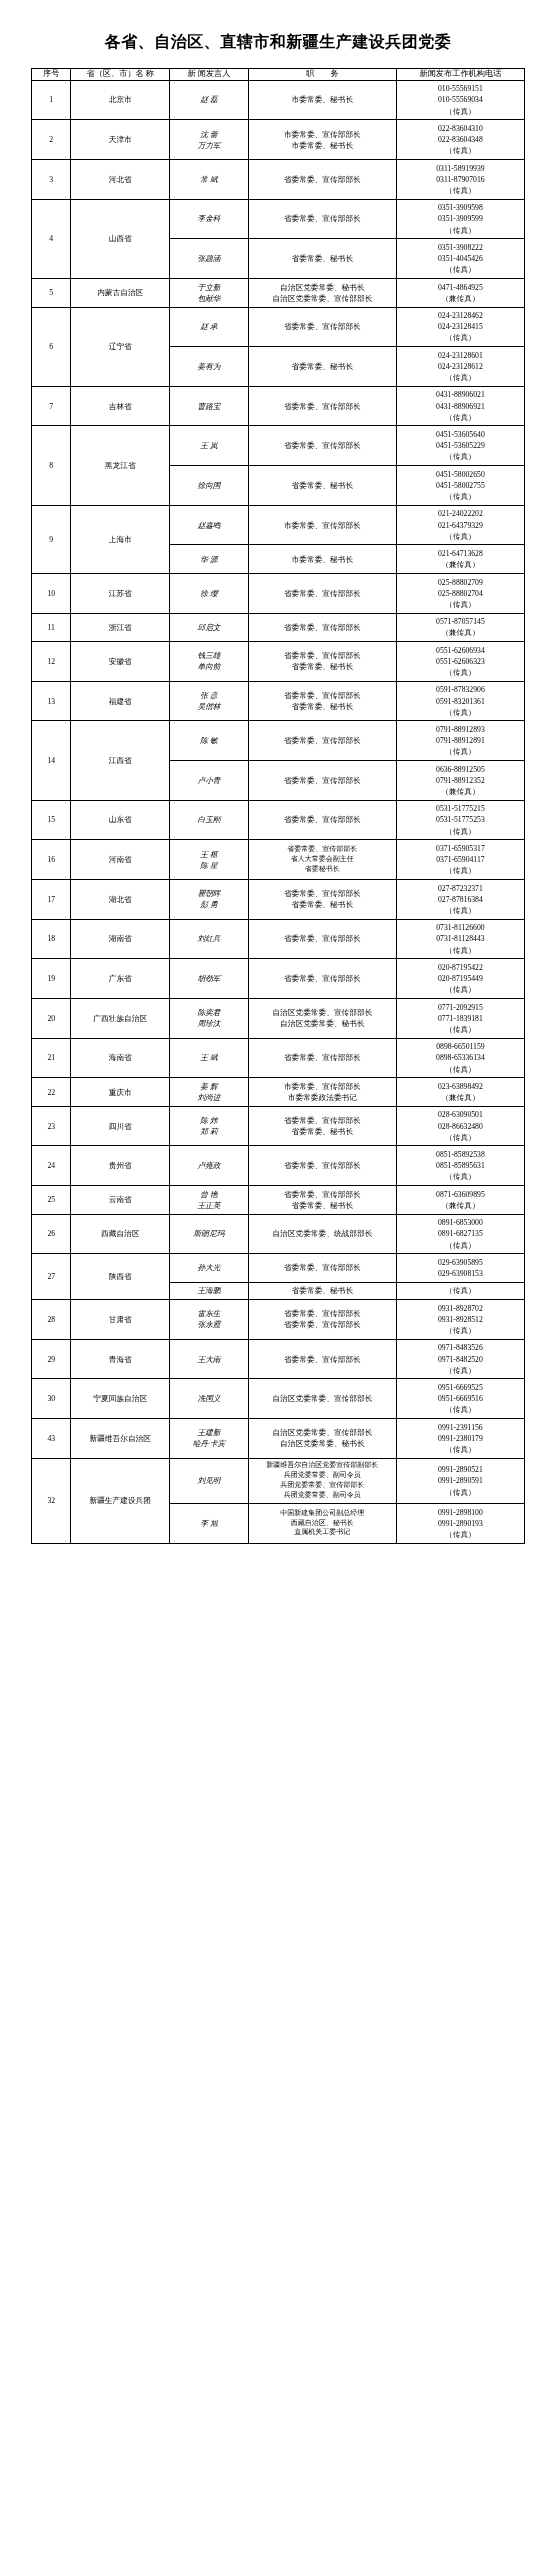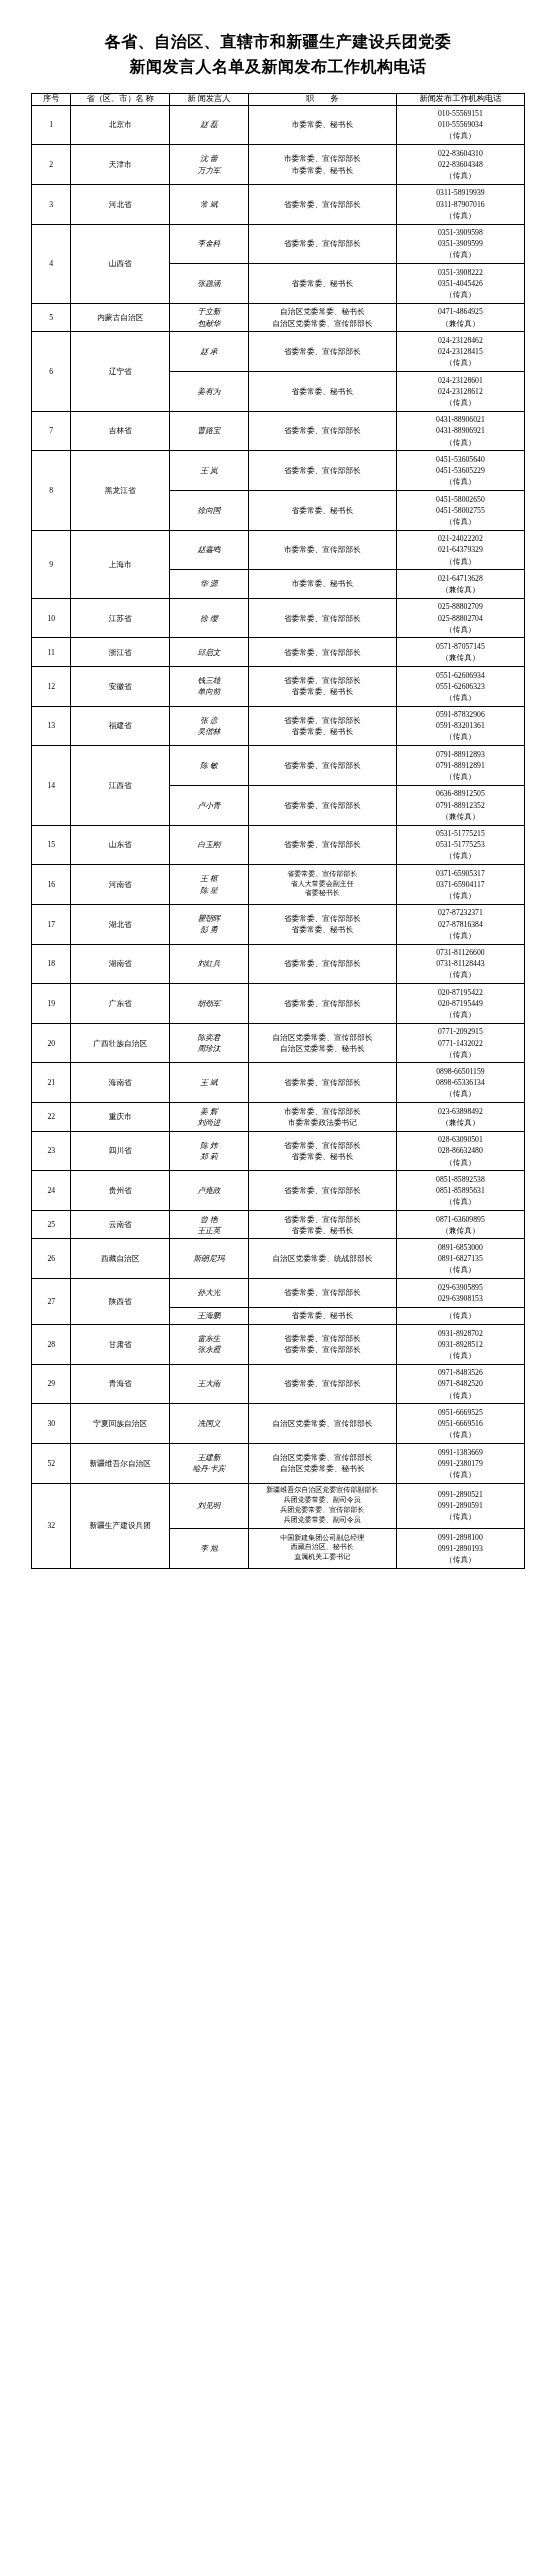--- a/index.html
+++ b/index.html
@@ -65,21 +65,20 @@
   td.post .ln { display: block; }
   td.name .ln { display: block; font-style: italic; }
 </style>
 </head>
 <body>
 
 <div class="page">
 
   <div class="doc-title">
     <span class="line">各省、自治区、直辖市和新疆生产建设兵团党委</span>
-    <span class="line">新闻发言人名单及新闻发布工作机构电话</span>
   </div>
 
   <table class="main">
     <colgroup>
       <col class="c-idx">
         <col class="c-prov">
         <col class="c-name">
         <col class="c-post">
         <col class="c-tel">
     </colgroup>
@@ -459,21 +458,21 @@
           <td class="name">
             <span class="ln">陈奕君</span>
             <span class="ln">周珍汰</span>
           </td>
           <td class="post">
             <span class="ln">自治区党委常委、宣传部部长</span>
             <span class="ln">自治区党委常委、秘书长</span>
           </td>
           <td class="tel">
             <span class="ln">0771-2092915</span>
-            <span class="ln">0771-1432022</span>
+            <span class="ln">0771-1839181</span>
             <span class="ln">（传真）</span>
           </td>
         </tr>
         <tr>
           <td class="idx"><span class="ln">21</span></td>
           <td class="prov"><span class="ln">海南省</span></td>
           <td class="name">
             <span class="ln">王 斌</span>
           </td>
           <td class="post">
@@ -630,32 +629,32 @@
           <td class="post">
             <span class="ln">自治区党委常委、宣传部部长</span>
           </td>
           <td class="tel">
             <span class="ln">0951-6669525</span>
             <span class="ln">0951-6669516</span>
             <span class="ln">（传真）</span>
           </td>
         </tr>
         <tr>
-          <td class="idx"><span class="ln">52</span></td>
+          <td class="idx"><span class="ln">43</span></td>
           <td class="prov"><span class="ln">新疆维吾尔自治区</span></td>
           <td class="name">
             <span class="ln">王建新</span>
             <span class="ln">哈丹·卡宾</span>
           </td>
           <td class="post">
             <span class="ln">自治区党委常委、宣传部部长</span>
             <span class="ln">自治区党委常委、秘书长</span>
           </td>
           <td class="tel">
-            <span class="ln">0991-1383669</span>
+            <span class="ln">0991-2391156</span>
             <span class="ln">0991-2380179</span>
             <span class="ln">（传真）</span>
           </td>
         </tr>
         <tr>
           <td class="idx" rowspan="2"><span class="ln">32</span></td>
           <td class="prov" rowspan="2"><span class="ln">新疆生产建设兵团</span></td>
           <td class="name">
             <span class="ln">刘见明</span>
           </td>

